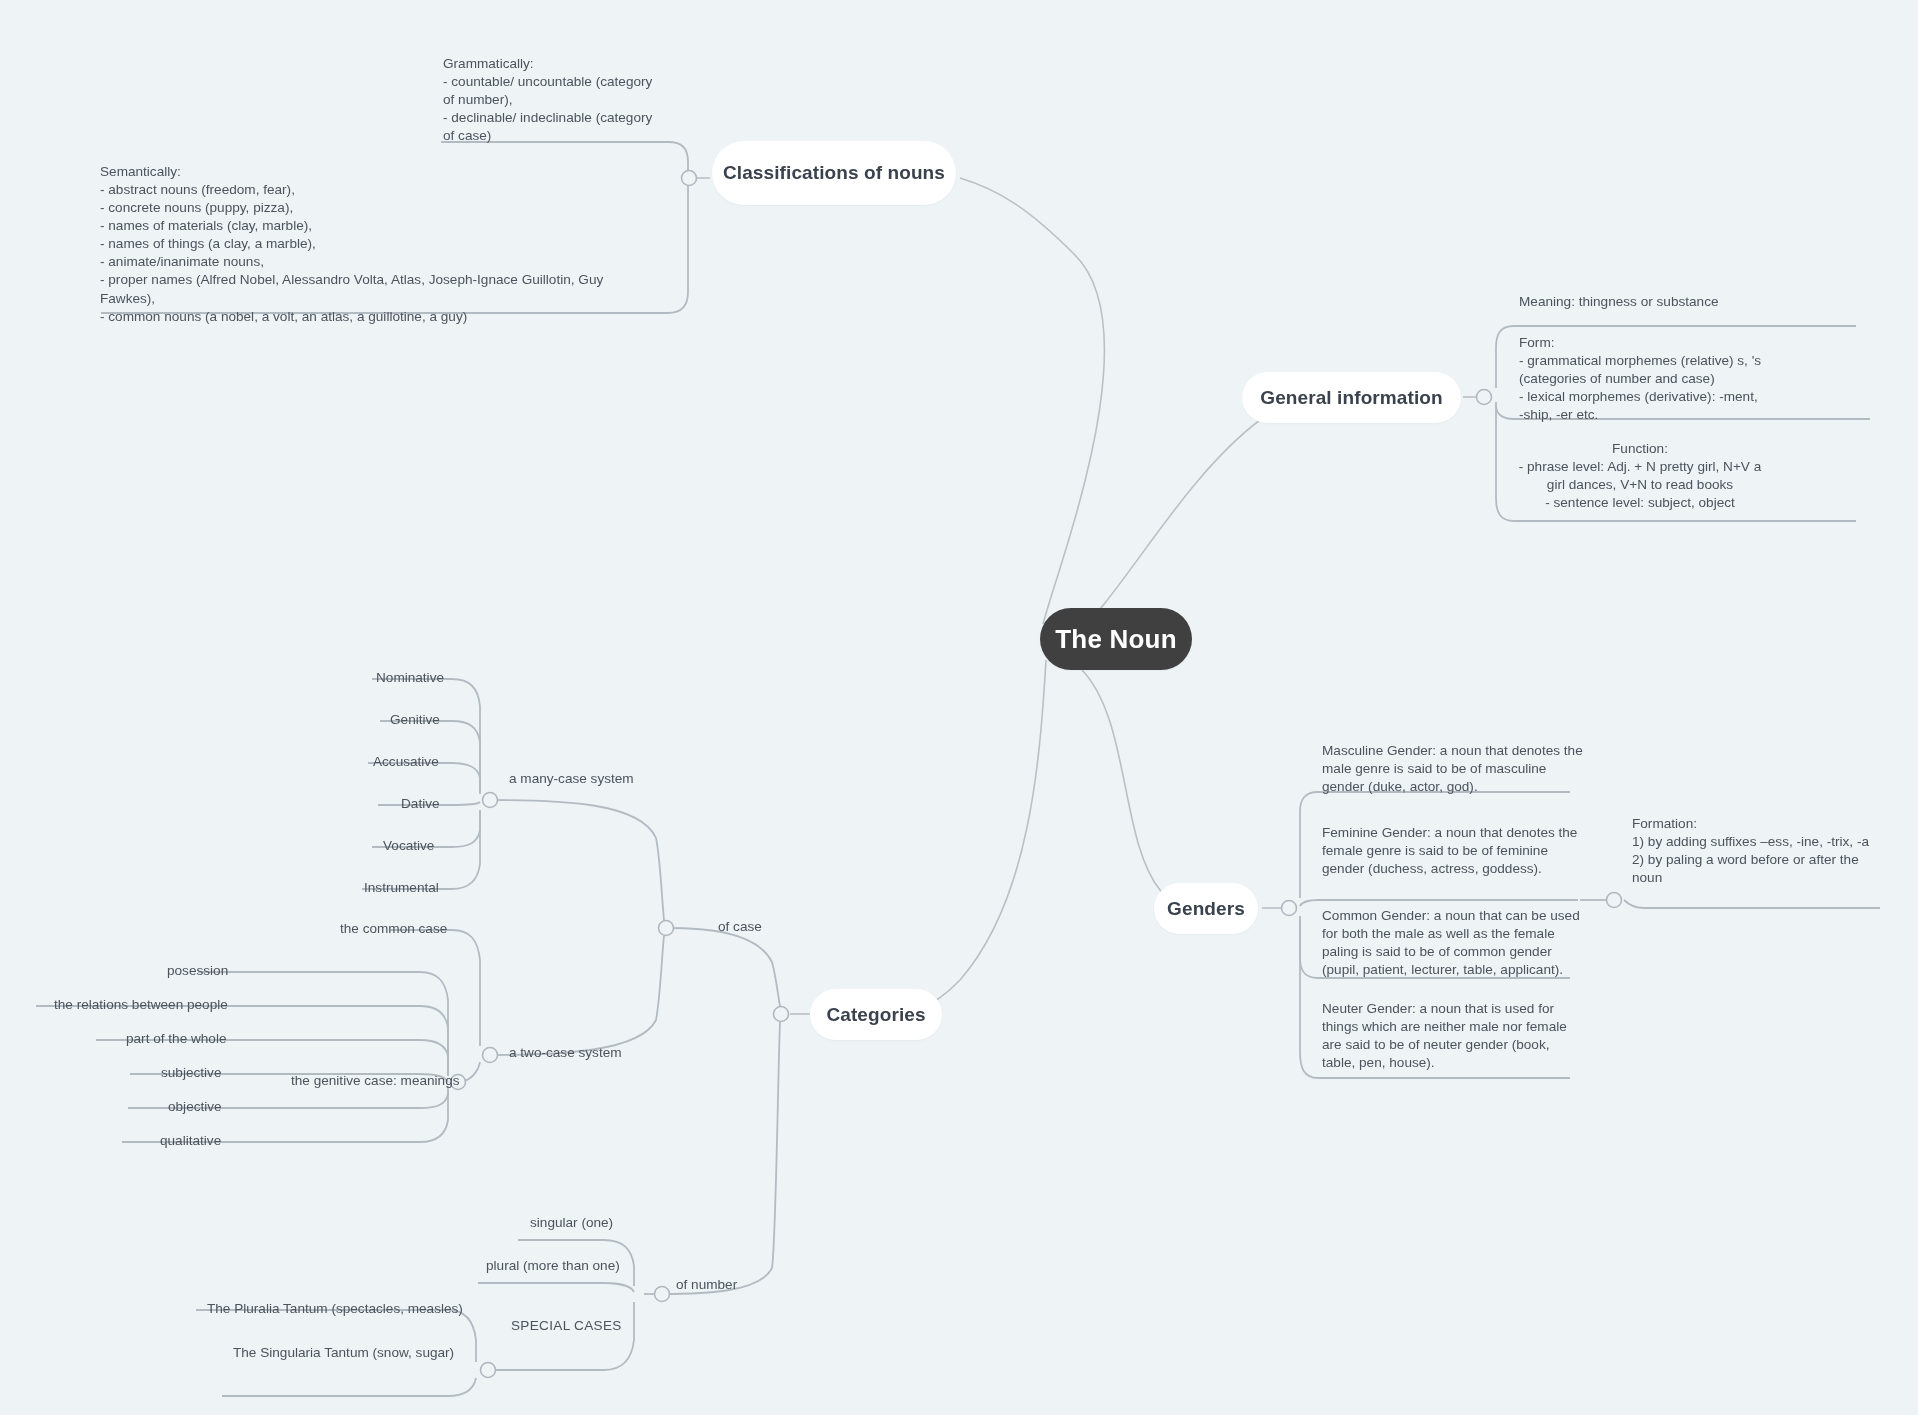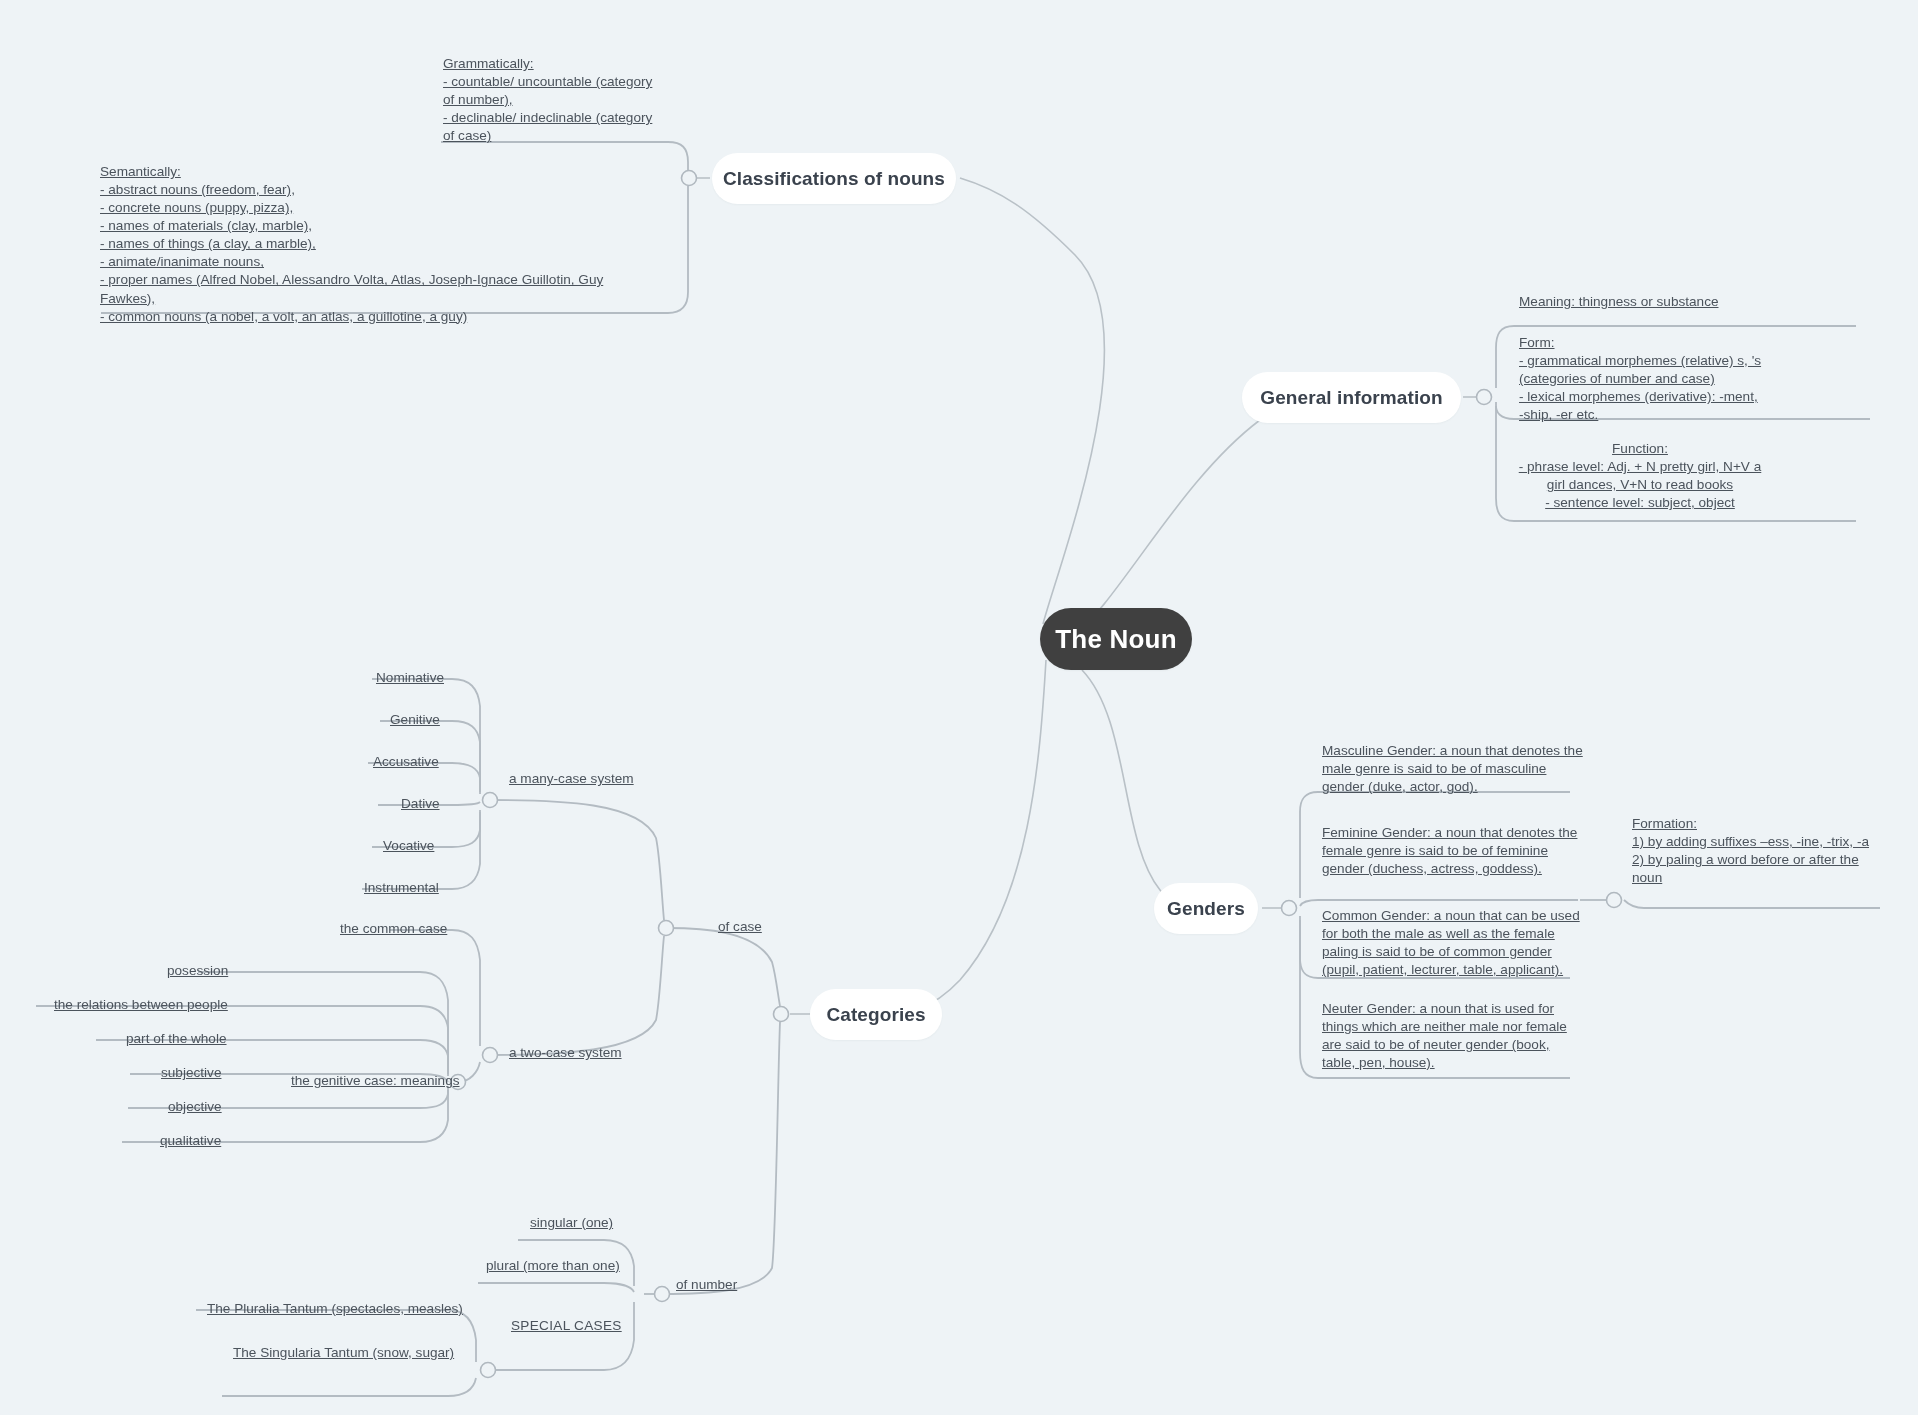--- a/index.html
+++ b/index.html
@@ -66,21 +66,20 @@
     font-size: 19px;
     letter-spacing: .1px;
   }
 
   .txt {
     position: absolute;
     color: #4b535c;
     font-size: 13.6px;
     line-height: 1.0;
     white-space: nowrap;
-    text-decoration: underline;
   }
   .txt.block {
     white-space: normal;
     line-height: 1.33;
   }
   .txt.caps {
     letter-spacing: .3px;
   }
 </style>
 </head>
@@ -155,21 +154,21 @@
     <circle class="joint" cx="662" cy="1294" r="7.5"></circle>
     <path class="thick" d="M644,1294 L654,1294"></path>
 
     <path class="thick" d="M196,1310 L448,1310 C466,1310 474,1322 476,1340 L476,1362"></path>
     <path class="thick" d="M222,1396 L448,1396 C466,1396 474,1388 476,1378"></path>
     <circle class="joint" cx="488" cy="1370" r="7.5"></circle>
   </svg>
 
   <div class="node pill root" style="left:1040px; top:608px; width:152px; height:62px;">The Noun</div>
 
-  <div class="node pill lvl1" style="left:712px; top:153px; width:244px; height:51px;">Classifications of nouns</div>
+  <div class="node pill lvl1" style="left:712px; top:141px; width:244px; height:64px;">Classifications of nouns</div>
 
   <div class="node pill lvl1" style="left:1242px; top:372px; width:219px; height:51px;">General information</div>
 
   <div class="node pill lvl1" style="left:1154px; top:883px; width:104px; height:51px;">Genders</div>
 
   <div class="node pill lvl1" style="left:810px; top:989px; width:132px; height:51px;">Categories</div>
 
   <div class="txt block" style="left:443px; top:55px; width:222px;">
     <div>Grammatically:</div>
     <div>- countable/ uncountable (category</div>

